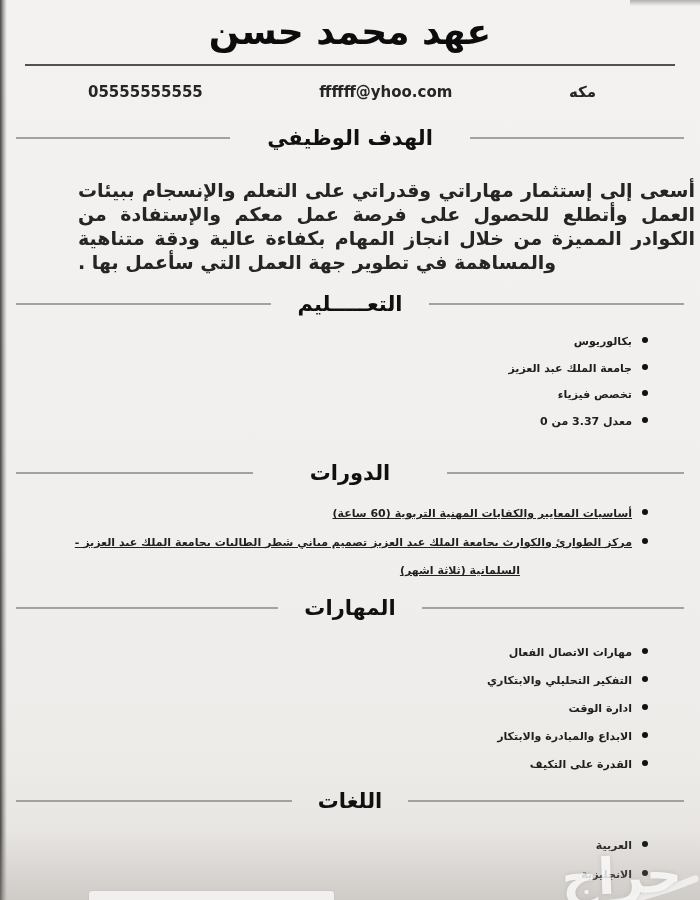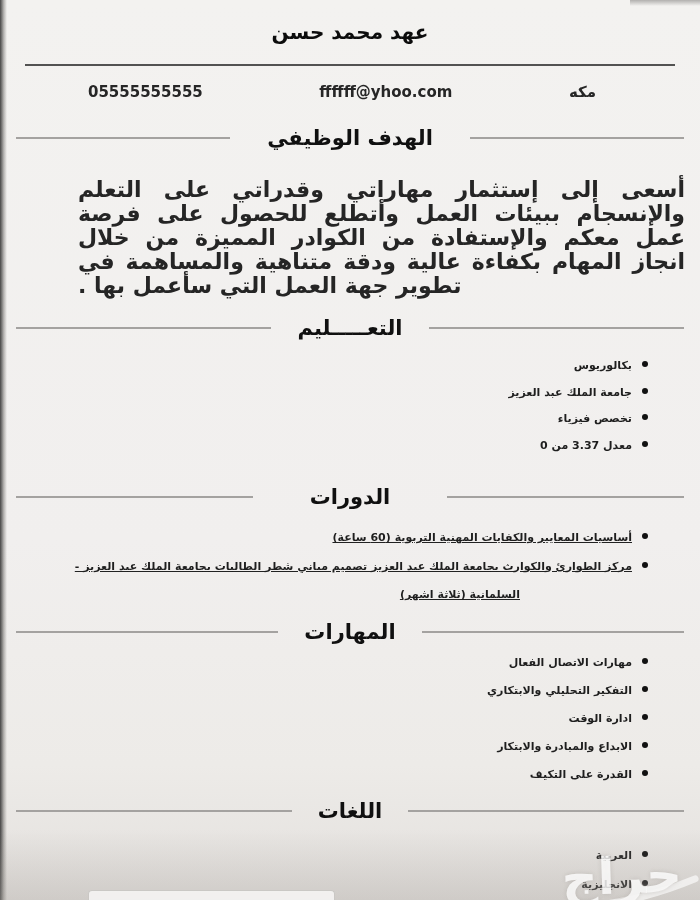--- a/index.html
+++ b/index.html
@@ -29,55 +29,55 @@
     pointer-events:none;
   }
   .bottom-pill {
     position:absolute; bottom:0; left:88px; width:245px; height:9px;
     background:#f8f7f6; border:1px solid #c9c7c4; border-bottom:none;
     border-radius:4px 4px 0 0; opacity:.85;
   }
 
   .name {
     text-align:center; padding-top:13px;
-    font-size:20px; font-weight:800; color:#0c0c0c; letter-spacing:.5px;
+    font-size:36px; font-weight:800; color:#0c0c0c; letter-spacing:.5px;
     line-height:38px;
   }
   .name-rule {
     width:650px; margin:13px auto 0;
     border:none; border-top:2px solid #525252; height:0;
   }
   .contact {
     display:flex; align-items:center; justify-content:space-between;
     margin-top:17px; padding:0 104px 0 88px;
     font-size:15px; font-weight:600; color:#262626;
   }
   .contact .ltr { direction:ltr; unicode-bidi:embed; }
 
   .sec-head { display:flex; align-items:center; padding:0 16px; }
   .sec-head .hline { flex:1; height:0; border-top:2px solid #a4a2a0; }
   .sec-head .sec-title {
     margin:0 26px; font-size:21px; font-weight:700; color:#101010; white-space:nowrap;
   }
 
   .objective-text {
-    margin:28px 15px 0 78px;
-    font-size:22px; line-height:24px; font-weight:600; color:#252525;
+    margin:28px 5px 0 78px;
+    font-size:19px; line-height:24px; font-weight:600; color:#252525;
     text-align:justify; text-align-last:left;
   }
 
   ul.blist { margin:0; padding:0 52px 0 40px; list-style:none; }
   ul.blist li { font-size:11px; font-weight:600; color:#1e1e1e; }
   ul.blist li::before {
     content:""; display:inline-block; width:6px; height:6px; border-radius:50%;
     background:#111; margin-left:10px; vertical-align:2px;
   }
   ul.edu-list  { margin-top:13px; }  .edu-list  li { line-height:26.5px; }
   ul.course-list { margin-top:15px;text-decoration:underline; } .course-list li { line-height:28.5px; padding-right:128px; text-indent:-128px; }
-  ul.skill-list { margin-top:5px; }  .skill-list li { line-height:28px; }
+  ul.skill-list { margin-top:19px; }  .skill-list li { line-height:28px; }
   ul.lang-list { margin-top:18px; }  .lang-list li { line-height:29px; }
 
   .mt-obj  { margin-top:25px;gap:11px; }
   .mt-edu  { margin-top:18px; }
   .mt-crs  { margin-top:26px;gap:31px; }
   .mt-skl  { margin-top:10px;align-items:center; }
   .mt-lng  { margin-top:10px; }
 
   .watermark {
     position:absolute; right:0; bottom:-14px; width:190px; height:70px;

